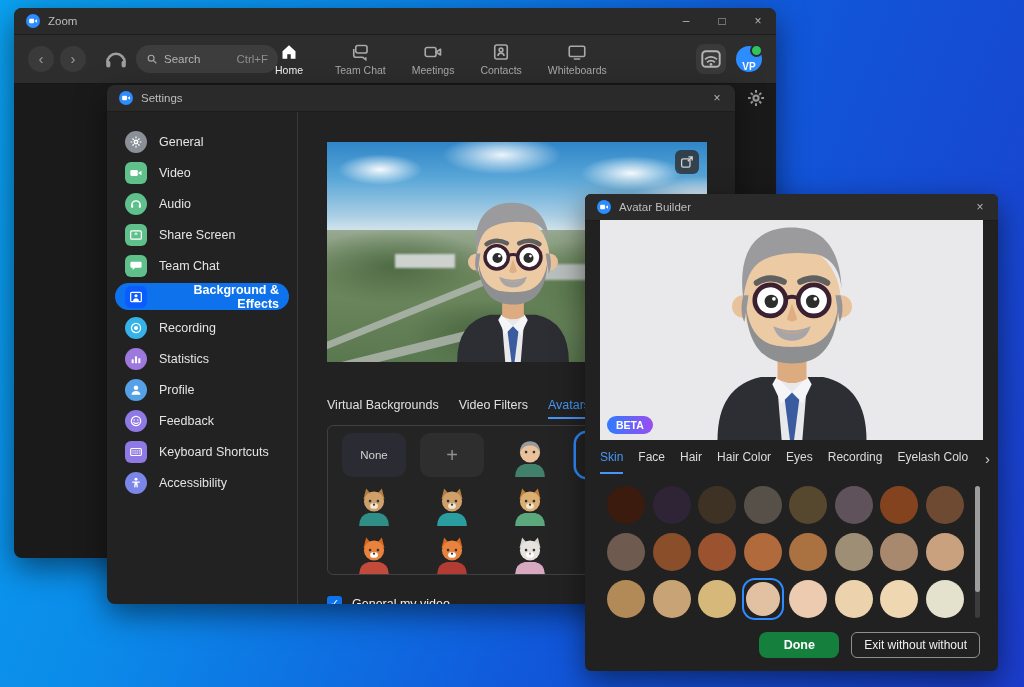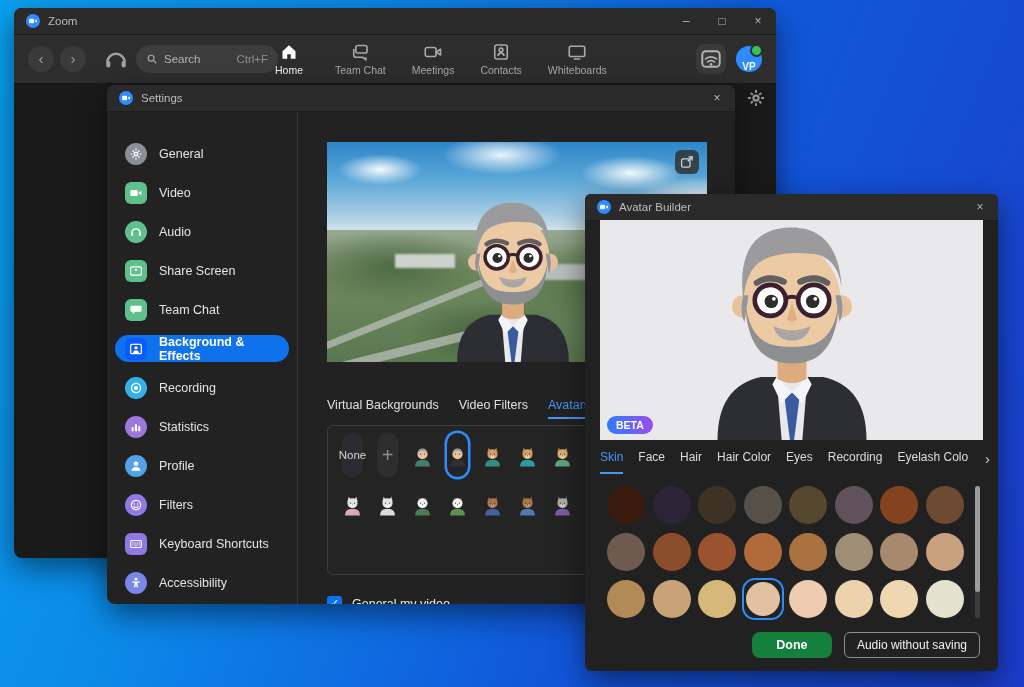--- a/index.html
+++ b/index.html
@@ -39,22 +39,22 @@
     display:flex;align-items:flex-end;justify-content:center;position:relative;}
   .status-dot{position:absolute;right:-1px;top:-2px;width:9px;height:9px;border-radius:50%;background:#31c45a;
     border:2px solid #2d2d2d;}
   .main-gear{position:absolute;right:10px;top:80px;width:20px;height:20px;color:#9a9a9a;background:none;border:none;padding:0;}
 
   
   .settings-win{left:107px;top:85px;width:628px;height:519px;background:#222222;}
   .settings-body{position:relative;height:492px;}
   .sidebar{position:absolute;left:0;top:0;width:190px;height:100%;padding-top:16px;box-sizing:border-box;}
   .side-divider{position:absolute;left:190px;top:0;width:1px;height:100%;background:#3a3a3a;}
-  .side-item{display:flex;align-items:center;gap:12px;height:27px;margin:12px 8px 4px 8px;padding:0 10px;border-radius:15px;
-    color:#e4e4e4;font-size:12.5px;}
+  .side-item{display:flex;align-items:center;gap:12px;height:27px;margin:0 8px 4px 8px;padding:0 10px;border-radius:15px;
+    color:#e4e4e4;font-size:12.5px;text-align:right;}
   .side-item.selected{background:#0e72ed;font-weight:bold;color:#ffffff;}
   .side-ic{width:22px;height:22px;border-radius:6px;display:flex;align-items:center;justify-content:center;flex:0 0 auto;}
   .side-ic[data-shape="circle"]{border-radius:50%;}
   .side-ic svg{width:14px;height:14px;}
   .side-ic svg g{display:none;}
   .side-ic[data-icon="gear"] .ic-gear,.side-ic[data-icon="video"] .ic-video,.side-ic[data-icon="audio"] .ic-audio,
   .side-ic[data-icon="share"] .ic-share,.side-ic[data-icon="chat"] .ic-chat,.side-ic[data-icon="background"] .ic-background,
   .side-ic[data-icon="record"] .ic-record,.side-ic[data-icon="person"] .ic-person,.side-ic[data-icon="stats"] .ic-stats,
   .side-ic[data-icon="smiley"] .ic-smiley,.side-ic[data-icon="keyboard"] .ic-keyboard,.side-ic[data-icon="access"] .ic-access
     {display:block;}
@@ -83,21 +83,21 @@
   .bg-tabs{position:absolute;left:29px;top:284px;display:flex;align-items:center;gap:20px;font-size:12.5px;color:#e0e0e0;}
   .bg-tab{display:flex;align-items:center;gap:8px;padding-bottom:4px;border-bottom:2px solid transparent;}
   .bg-tab.active{color:#4796f7;border-bottom-color:#4796f7;}
   .tab-badge{display:none;height:17px;padding:0 8px;border-radius:9px;align-items:center;font-size:10px;font-weight:bold;
     color:#fff;background:linear-gradient(90deg,#2f7bff,#9a4df0);}
   .bg-tab.has-badge .tab-badge{display:inline-flex;}
 
   .avatar-grid{position:absolute;left:29px;top:313px;width:380px;height:150px;box-sizing:border-box;
     border:1px solid #404040;border-radius:6px;background:#242424;display:flex;flex-wrap:wrap;gap:5px 14px;
     padding:7px 14px;overflow:hidden;align-content:flex-start;}
-  .tile{width:21px;height:44px;border-radius:10px;display:flex;align-items:flex-end;justify-content:center;
+  .tile{width:64px;height:44px;border-radius:10px;display:flex;align-items:flex-end;justify-content:center;
     position:relative;overflow:visible;}
   .tile[data-type="none"]{background:#2b2b33;align-items:center;}
   .tile[data-type="add"]{background:#2e2e2e;align-items:center;}
   .tile.selected{box-shadow:0 0 0 2.5px #2d8cff;border-radius:11px;}
   .tile-label{display:none;color:#d2d2d2;font-size:11.5px;}
   .tile[data-type="none"] .tile-label{display:block;}
   .tile[data-type="add"] .tile-label{display:block;font-size:20px;color:#909090;font-weight:300;}
   .bust{width:42px;height:42px;display:none;}
   .tile[data-type="human"] .bust,.tile[data-type="animal"] .bust{display:block;}
   .tile[data-type="human"] .ears{display:none;}
@@ -979,21 +979,21 @@
                 <g class="ic-keyboard">
                   <rect x="1.9" y="4" width="12.2" height="8" rx="1.3" fill="none" stroke="#fff" stroke-width="1.3"></rect>
                   <path d="M4 6.1h1.2v1.2H4zM6.4 6.1h1.2v1.2H6.4zM8.8 6.1H10v1.2H8.8zM11.2 6.1h1.2v1.2h-1.2zM4 8.5h1.2v1.2H4zM11.2 8.5h1.2v1.2h-1.2zM5.8 8.9h4.4v.9H5.8z"></path>
                 </g>
                 <g class="ic-access">
                   <circle cx="8" cy="3.7" r="1.7"></circle>
                   <path d="M3.6 6.2h8.8v1.5H9.5l.8 5.1-1.5.4L8 8.9l-.8 4.3-1.5-.4.8-5.1H3.6z"></path>
                 </g>
               </svg>
             </span>
-            <span>Filters</span>
+            <span>Feedback</span>
           </div>
 
           <div class="side-item">
             <span class="side-ic" data-icon="keyboard" data-shape="square" style="background: rgb(143, 122, 229);">
               <svg viewBox="0 0 16 16" fill="#ffffff">
                 <g class="ic-gear">
                   <path d="M8 5.2A2.8 2.8 0 1 0 8 10.8 2.8 2.8 0 0 0 8 5.2Zm0 1.7A1.1 1.1 0 1 1 8 9.1 1.1 1.1 0 0 1 8 6.9Z"></path>
                   <path d="M7.3 1.8h1.4v2H7.3zM7.3 12.2h1.4v2H7.3zM1.8 7.3h2v1.4h-2zM12.2 7.3h2v1.4h-2zM3.5 4.5l1-1L6 5l-1 1zM10 11l1-1 1.5 1.5-1 1zM10 5l1.5-1.5 1 1L11 6zM3.5 11.5 5 10l1 1-1.5 1.5z"></path>
                 </g>
                 <g class="ic-video">
@@ -1545,17 +1545,17 @@
         <div class="swatch-wrap">
           <span class="swatch" style="background: rgb(228, 225, 205);"></span>
         </div>
       </div>
     <div class="vscroll">
       <div class="vthumb"></div>
     </div>
 
     <div class="builder-actions">
       <button class="done-btn">Done</button>
-      <button class="exit-btn">Audio without saving</button>
+      <button class="exit-btn">Exit without without</button>
     </div>
   </section>
 
 </div>
 
 </body></html>

